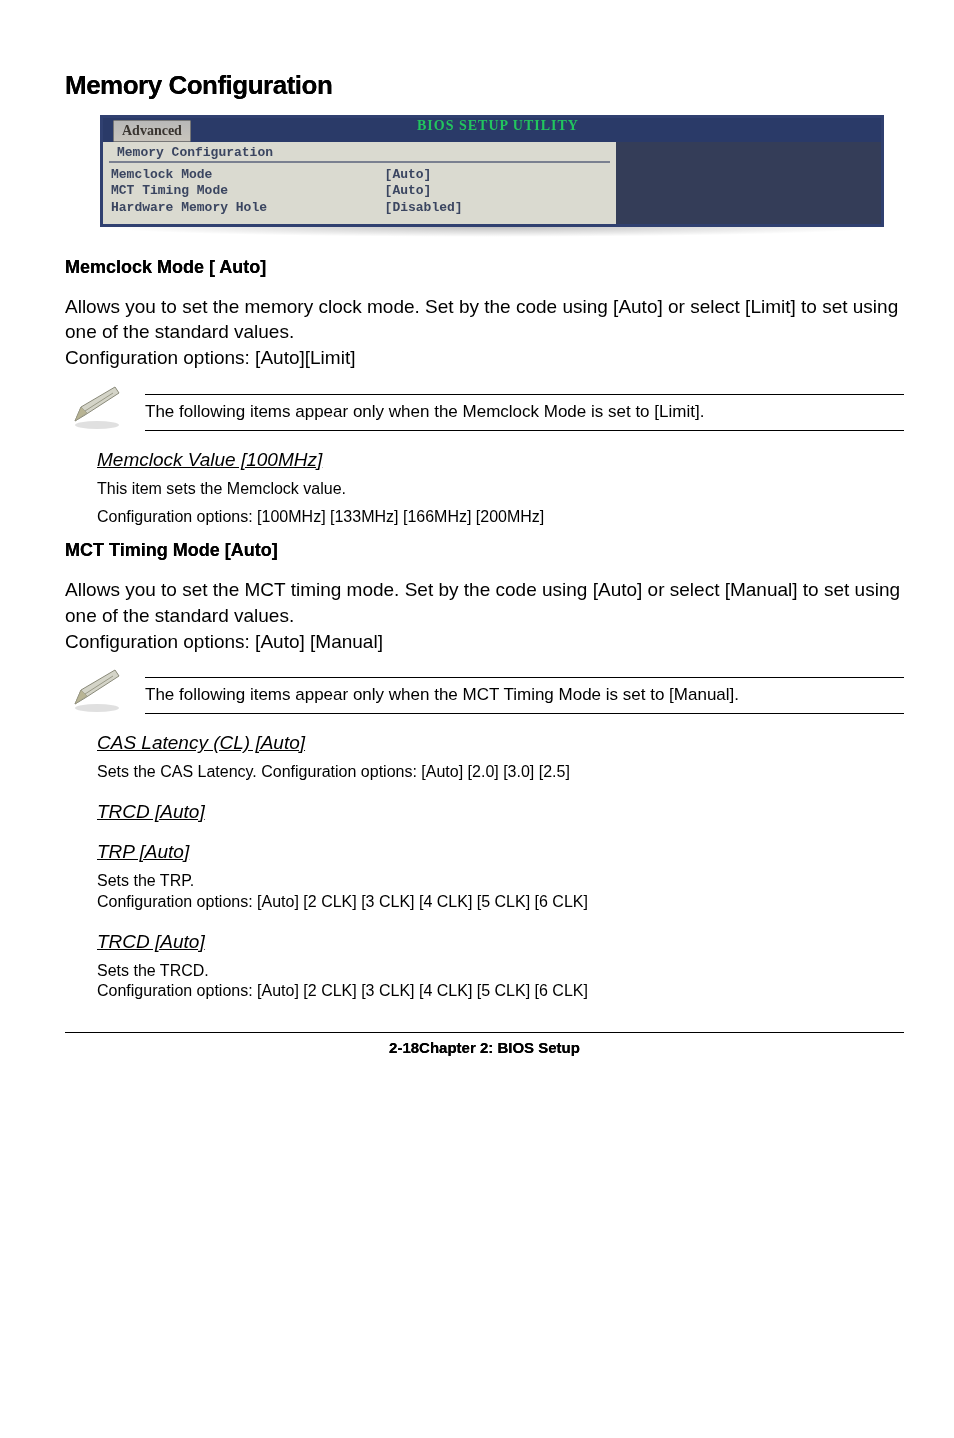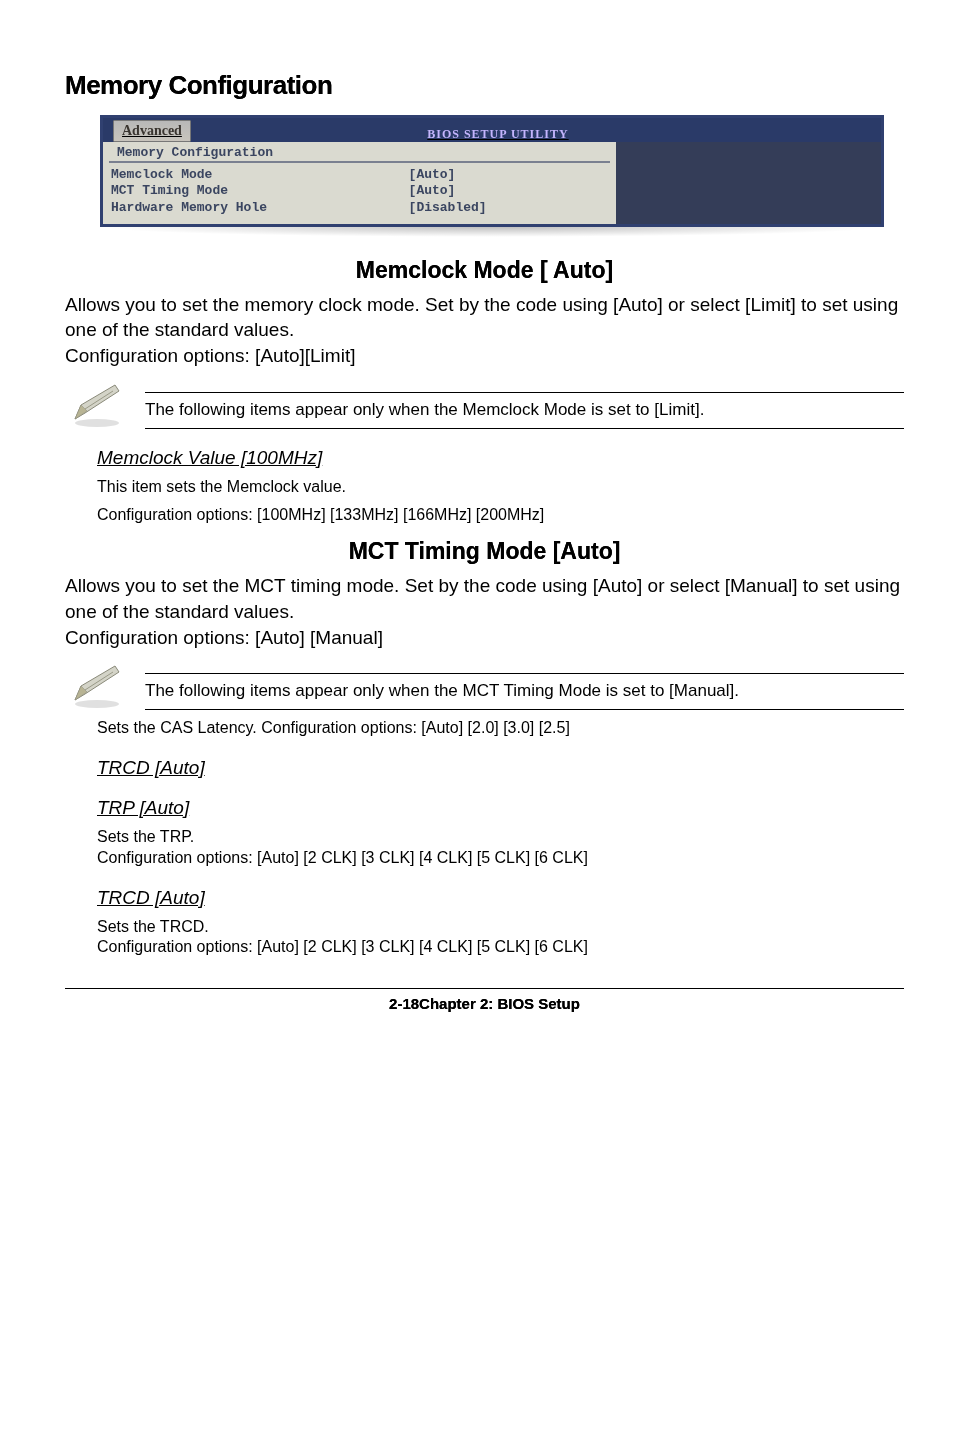--- a/index.html
+++ b/index.html
@@ -17,42 +17,41 @@
     margin-bottom: 14px;
     text-shadow: 0 0 0.5px #000;
   }
   .bios-box {
     background: #304070;
     padding: 3px 3px 3px 3px;
     margin: 0 20px 0 35px;
   }
   .bios-header {
     display: flex;
-    align-items: flex-end;
+    align-items: flex-start;
     background: #2a3a68;
-    text-decoration: underline;
   }
   .tab {
     background: linear-gradient(to bottom, #b8b8b8, #c8c4bc);
     color: #3a3530;
     font-family: "MS Serif", serif;
     font-weight: bold;
     font-size: 14px;
     padding: 2px 8px;
     border: 1px solid #777;
     margin: 2px 4px 0 10px;
     border-radius: 1px;
   }
   .bios-title {
     flex: 1;
     text-align: center;
-    color: #c4b5fd;
+    color: #22c55e;
     font-family: "MS Serif", Georgia, serif;
     font-weight: bold;
-    font-size: 12px;
+    font-size: 14px;
     letter-spacing: 1px;
     padding-right: 80px;
   }
   .bios-body {
     display: flex;
     align-items: stretch;
   }
   .bios-left {
     background: #dadad0;
     flex: 0 0 66%;
@@ -70,46 +69,44 @@
   .bios-rows {
     padding: 0 8px;
   }
   .bios-row {
     display: flex;
     font-family: "Courier New", monospace;
     font-weight: bold;
     font-size: 13px;
     color: #3a4560;
     line-height: 1.25;
-    gap: 24px;
   }
   .bios-key { flex: 0 0 55%; }
   .bios-val { flex: 0 0 45%; }
   .bios-right {
     background: #343d58;
     flex: 1;
   }
   .fade {
     height: 10px;
     margin: 0 20px 0 35px;
     background: radial-gradient(ellipse at top, rgba(0,0,0,0.25), rgba(0,0,0,0) 70%);
   }
 
   .sub-heading {
-    font-size: 23px;
+    font-size: 18px;
     font-weight: 700;
     margin-top: 20px;
     text-shadow: 0 0 0.5px #000;
-    text-align: center;
   }
   .sub-heading-more { margin-top: 12px; }
   .body-text {
     font-size: 19px;
     line-height: 1.35;
-    margin-top: 8px;
+    margin-top: 16px;
   }
   .note-row {
     display: flex;
     align-items: flex-end;
     margin: 10px 0 6px 0;
   }
   .note-icon {
     flex: 0 0 60px;
     height: 50px;
     margin: 0 18px 0 2px;
@@ -210,20 +207,21 @@
   <svg class="note-icon" viewBox="0 0 60 50">
     <ellipse cx="30" cy="44" rx="22" ry="4" fill="#ccc" opacity="0.6"></ellipse>
     <polygon points="8,40 14,26 48,6 52,12 18,34" fill="#d4d4c8" stroke="#8a8a7a" stroke-width="1"></polygon>
     <polygon points="8,40 14,26 20,32" fill="#b8b494" stroke="#8a8a7a" stroke-width="0.5"></polygon>
     <line x1="18" y1="30" x2="46" y2="12" stroke="#9a9a88" stroke-width="1"></line>
   </svg>
   <div class="note-text">The following items appear only when the MCT Timing Mode is set to [Manual].</div>
 </div>
 
 <div class="indent-block">
+  <p class="underline-italic">CAS Latency (CL) [Auto]</p>
   <p class="para">Sets the CAS Latency. Configuration options: [Auto] [2.0] [3.0] [2.5]</p>
 
   <p class="underline-italic">TRCD [Auto]</p>
 
   <p class="underline-italic">TRP [Auto]</p>
   <p class="para" style="white-space:pre-line">Sets the TRP.
 Configuration options: [Auto] [2 CLK] [3 CLK] [4 CLK] [5 CLK] [6 CLK]</p>
 
   <p class="underline-italic">TRCD [Auto]</p>
   <p class="para" style="white-space:pre-line">Sets the TRCD.

